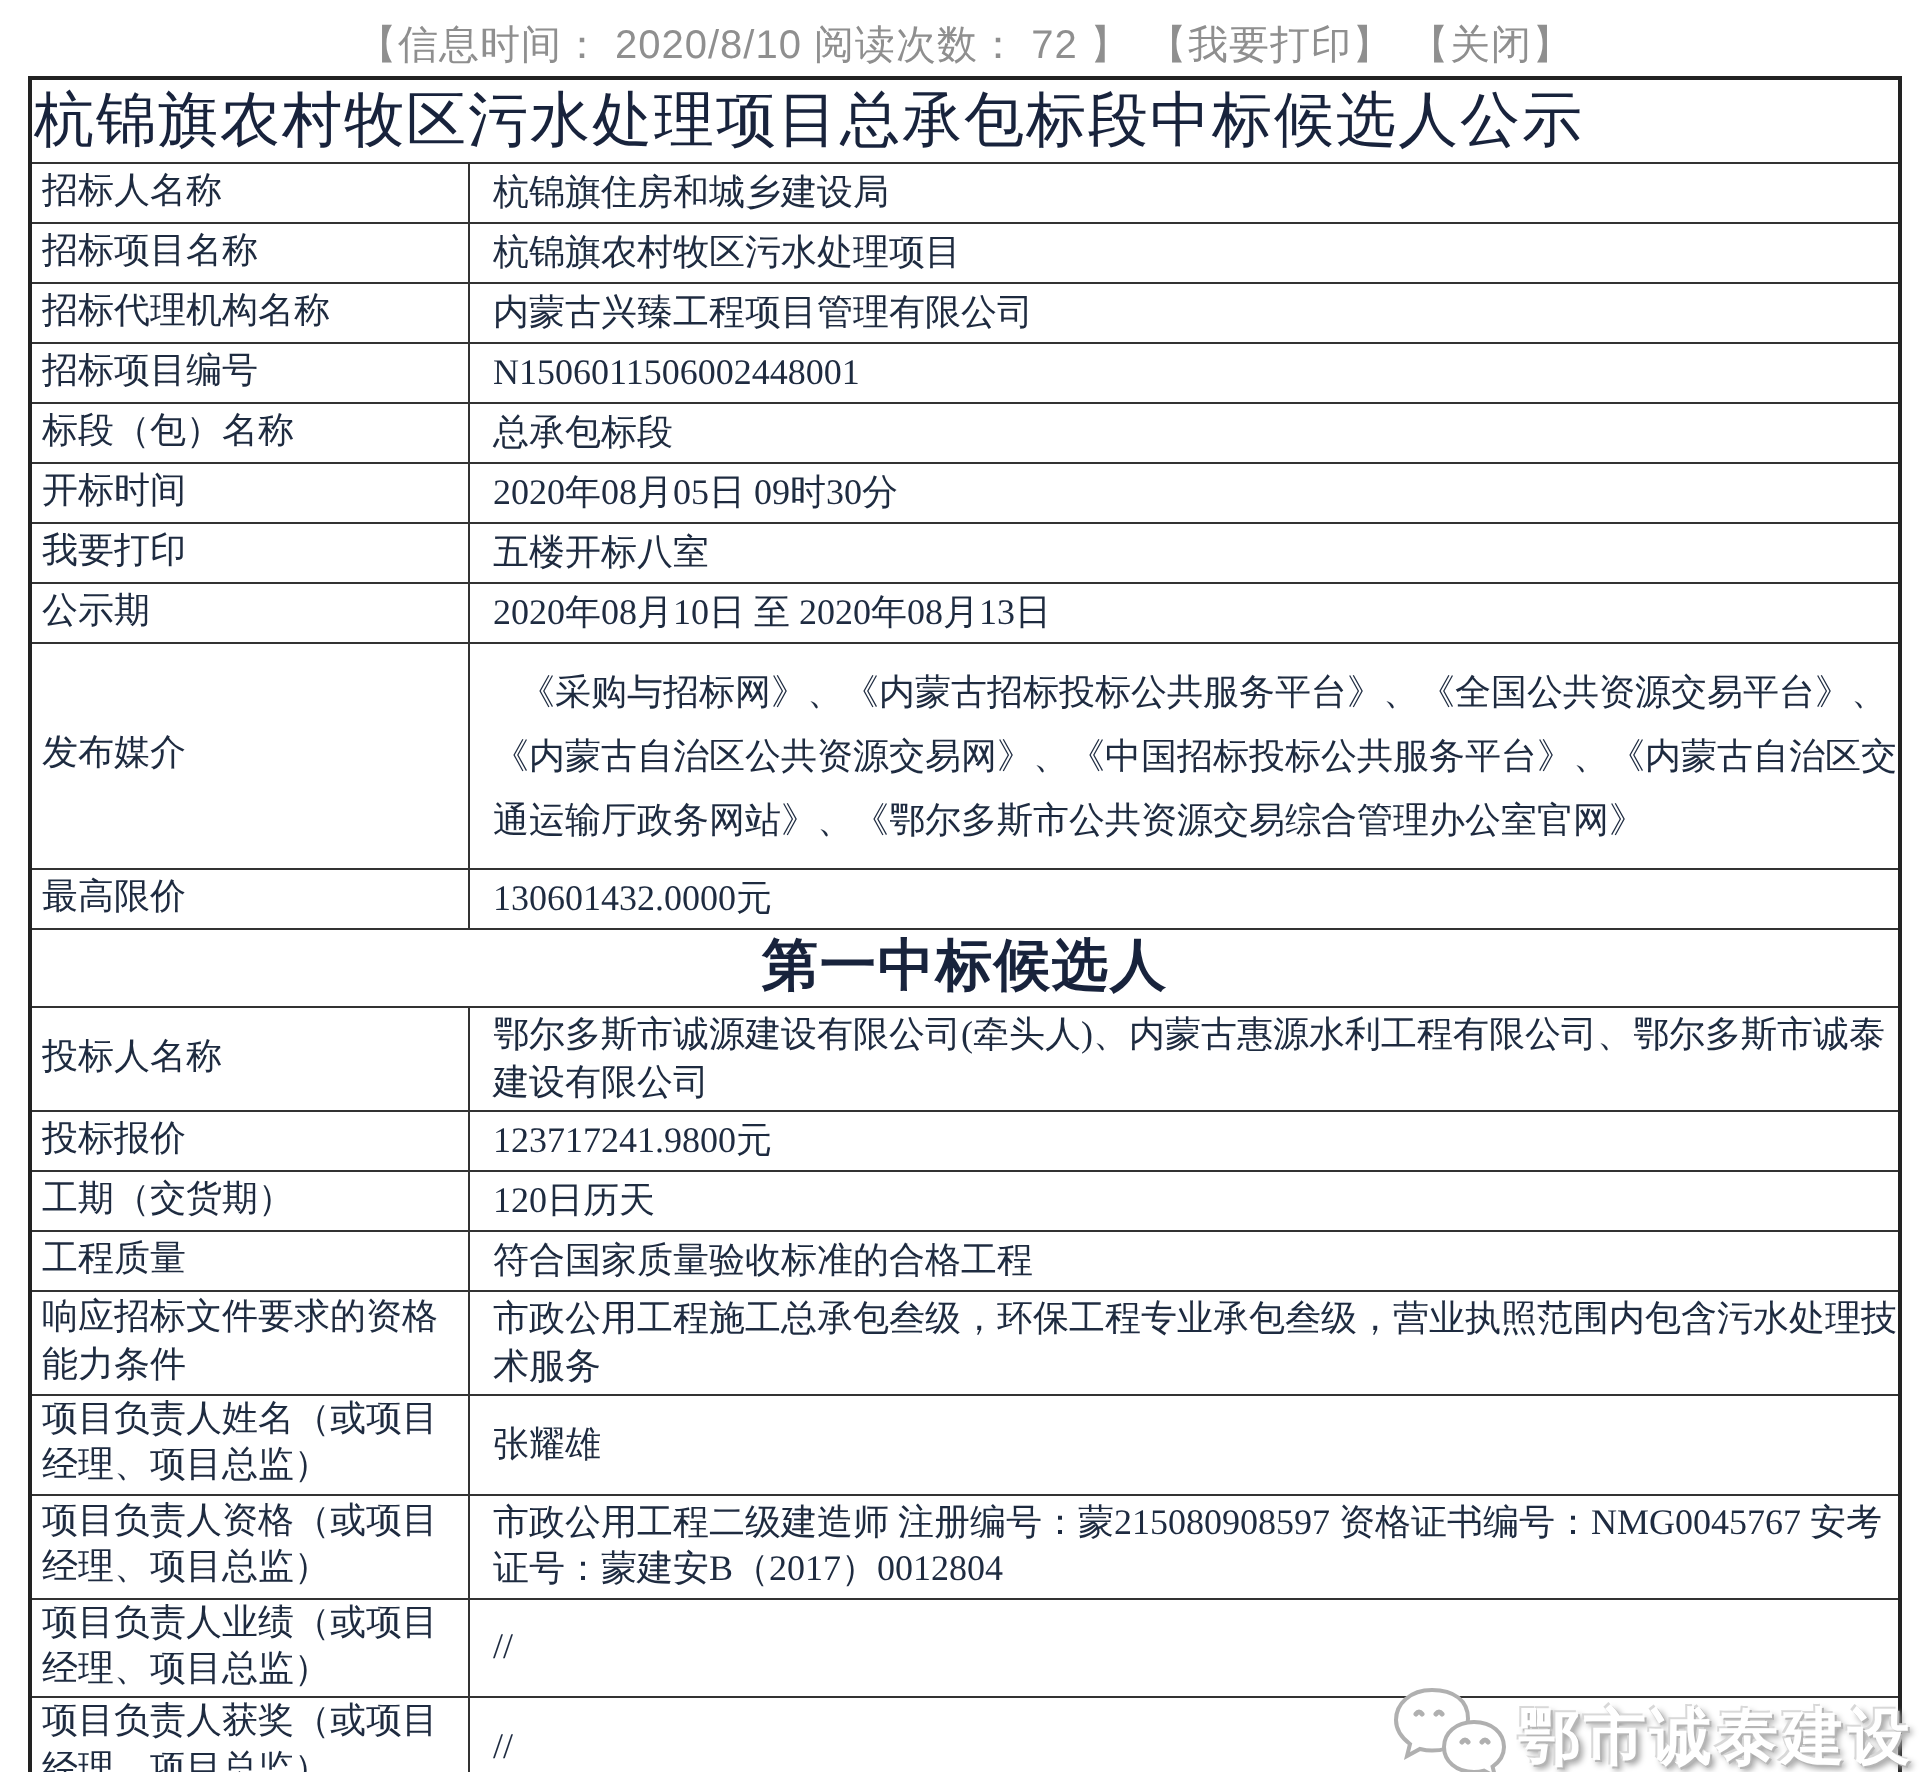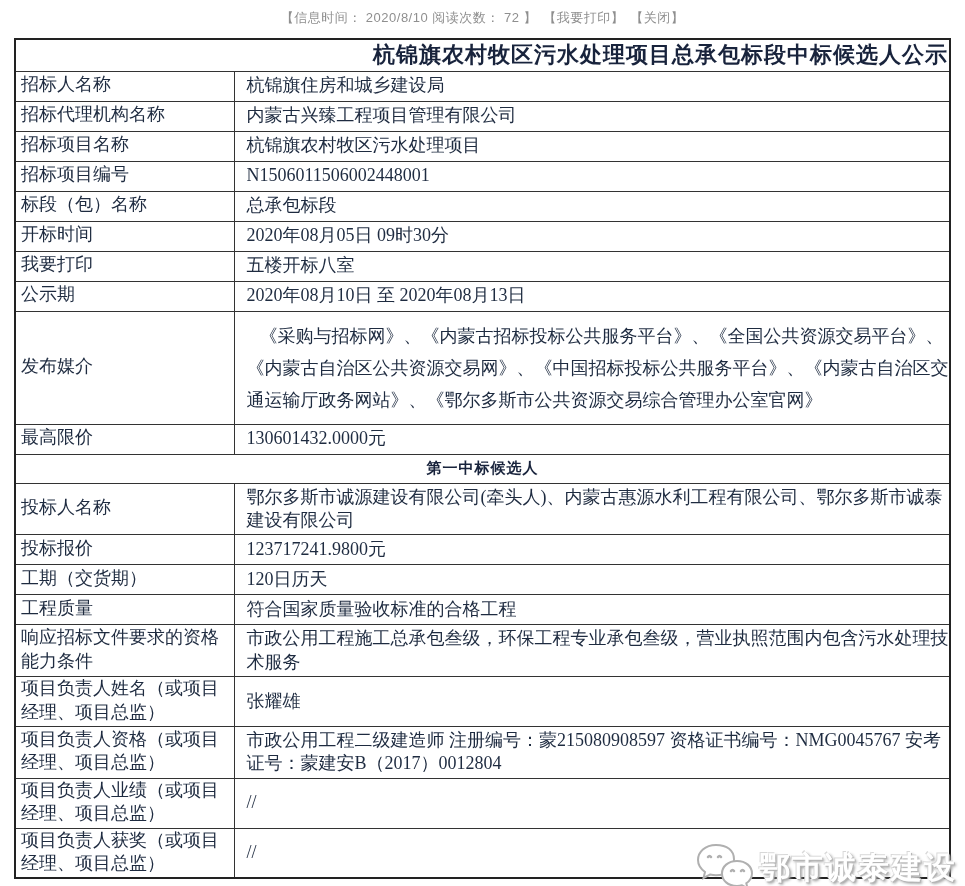--- a/index.html
+++ b/index.html
@@ -13,21 +13,21 @@
     font-family: "Liberation Serif", "DejaVu Serif", serif;
   }
   
   .meta-bar {
     width: 100%;
     text-align: center;
     padding-top: 9px;
     height: 29px;
     box-sizing: border-box;
     font-family: "Liberation Sans", "DejaVu Sans", sans-serif;
-    font-size: 13px;
+    font-size: 20px;
     color: #8f8f8f;
     letter-spacing: 0.5px;
     white-space: nowrap;
   }
   .meta-bar span { margin: 0 1px; }
   .meta-link { cursor: pointer; }
   
   table.announcement {
     position: absolute;
     left: 14px;
@@ -43,31 +43,31 @@
     font-size: 18px;
     line-height: 1.3;
     vertical-align: middle;
     overflow: hidden;
   }
   col.c-label { width: 219px; }
   td.lbl { padding: 0 4px 2px 5px; }
   td.val { padding: 2px 0 2px 12px; }
   tr.r-title td {
     height: 28px;
-    text-align: right;
-    font-weight: bold;
-    font-size: 22px;
+    text-align: left;
+    font-weight: normal;
+    font-size: 30px;
     letter-spacing: 1px;
     color: #18233c;
   }
   tr.r-sec td {
     height: 26px;
     text-align: center;
     font-weight: bold;
-    font-size: 15px;
+    font-size: 28px;
     letter-spacing: 1px;
     color: #18233c;
   }
   tr.r27  td { height: 25px; }
   tr.r-media td.val { line-height: 1.78; }
   tr.r-media { height: 113px; }
   tr.r-media td.val div { text-indent: 13px; }
   tr.r48 { height: 48px; }
   tr.r43 { height: 43px; }
   tr.r50 { height: 50px; }
@@ -110,26 +110,26 @@
   <tbody>
       <tr class="r-title">
     <td colspan="2">杭锦旗农村牧区污水处理项目总承包标段中标候选人公示</td>
   </tr>
 
   <tr class="r27">
     <td class="lbl">招标人名称</td>
     <td class="val">杭锦旗住房和城乡建设局</td>
   </tr>
   <tr class="r27">
+    <td class="lbl">招标项目名称</td>
+    <td class="val">杭锦旗农村牧区污水处理项目</td>
+  </tr>
+  <tr class="r27">
     <td class="lbl">招标代理机构名称</td>
     <td class="val">内蒙古兴臻工程项目管理有限公司</td>
-  </tr>
-  <tr class="r27">
-    <td class="lbl">招标项目名称</td>
-    <td class="val">杭锦旗农村牧区污水处理项目</td>
   </tr>
   <tr class="r27">
     <td class="lbl">招标项目编号</td>
     <td class="val">N1506011506002448001</td>
   </tr>
   <tr class="r27">
     <td class="lbl">标段（包）名称</td>
     <td class="val">总承包标段</td>
   </tr>
   <tr class="r27">

